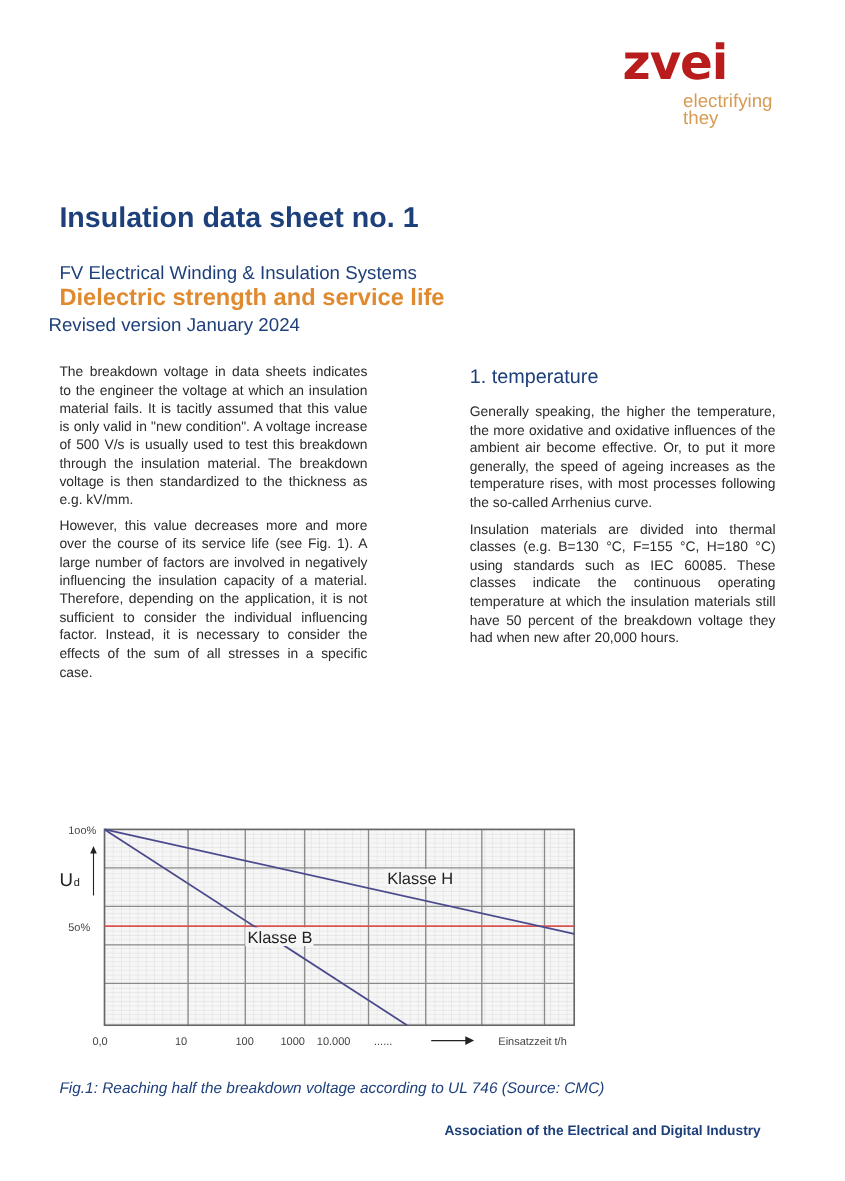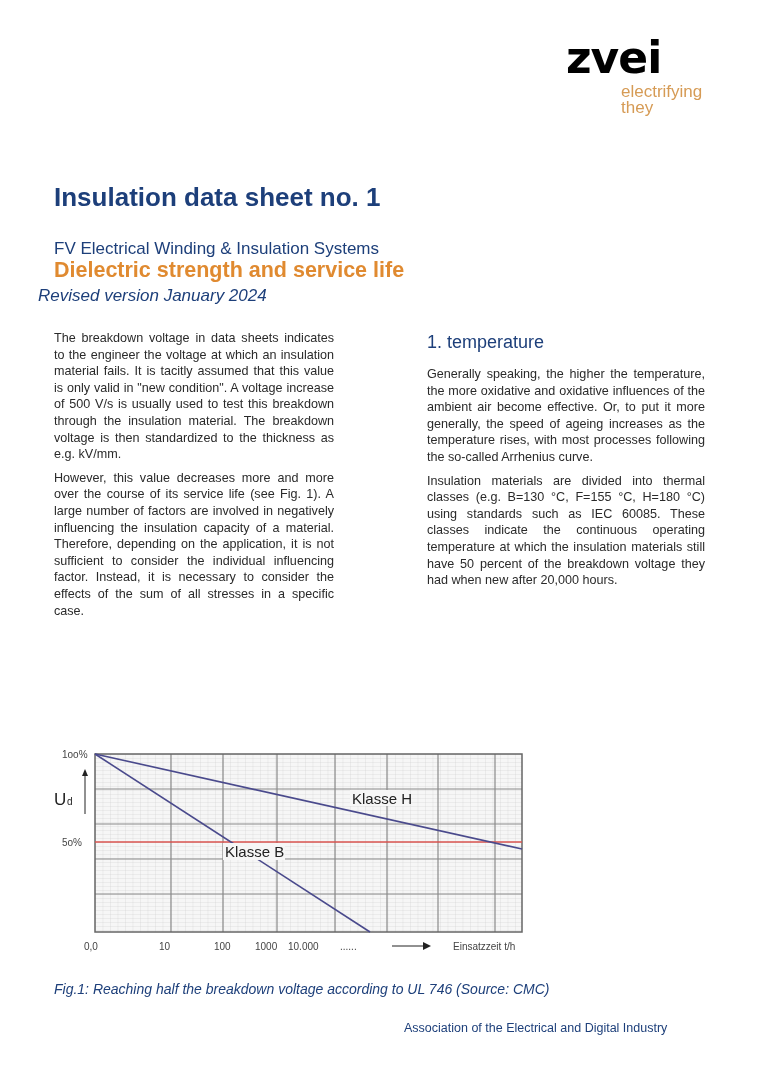--- a/index.html
+++ b/index.html
@@ -1,31 +1,31 @@
 <!DOCTYPE html>
 <html><head>
 <meta charset="utf-8">
 <style>
   html, body { margin: 0; padding: 0; background: #ffffff; }
   body { width: 768px; height: 1074px; position: relative; overflow: hidden; font-family: "Liberation Sans", sans-serif; color: #222; }
   .logo { position: absolute; left: 566px; top: 36px; }
-  .logo-word { font-family: "DejaVu Sans", sans-serif; font-weight: bold; font-size: 44px; color: #000000; letter-spacing: -1px; line-height: 44px; }
+  .logo-word { font-family: "DejaVu Sans", sans-serif; font-weight: bold; font-size: 44px; color: #b91c1c; letter-spacing: -1px; line-height: 44px; }
   .logo-tag { font-family: "Liberation Sans", sans-serif; font-size: 17px; color: #d69b55; line-height: 16px; margin-left: 55px; margin-top: 4px; }
   .title { position: absolute; left: 54px; top: 182px; font-size: 26px; font-weight: bold; color: #1d3f7a; }
   .subtitle { position: absolute; left: 54px; top: 214px; font-size: 17px; color: #1d3f7a; margin-top: 25px; }
   .topic { position: absolute; left: 54px; top: 258px; font-size: 21.5px; font-weight: bold; color: #e08a30; }
-  .revised { position: absolute; left: 38px; top: 286px; font-size: 17px; color: #1d3f7a; font-style: italic; }
+  .revised { position: absolute; left: 44px; top: 286px; font-size: 17px; color: #1d3f7a; }
   .col { position: absolute; font-size: 12.6px; line-height: 16.6px; text-align: justify; color: #2a2a2a; }
   .col p { margin: 0 0 7px 0; }
   .col-left { left: 54px; top: 330px; width: 280px; }
   .col-right { left: 427px; top: 366px; width: 278px; }
   .sec-heading { position: absolute; left: 427px; top: 332px; font-size: 18px; color: #1d3f7a; }
   .chart { position: absolute; left: 40px; top: 742px; }
   .caption { position: absolute; left: 54px; top: 981px; font-size: 14px; font-style: italic; color: #1d3f7a; }
-  .footer { position: absolute; left: 404px; top: 1021px; font-size: 12.5px; font-weight: normal; color: #1d3f7a; }
+  .footer { position: absolute; left: 404px; top: 1021px; font-size: 12.5px; font-weight: bold; color: #1d3f7a; }
   .tick-label { font-family: "Liberation Sans", sans-serif; font-size: 10px; fill: #444; }
 </style>
 </head>
 <body>
 
 <div class="logo">
   <div class="logo-word">zvei</div>
   <div class="logo-tag">
     <div>electrifying</div>
     <div>they</div>

